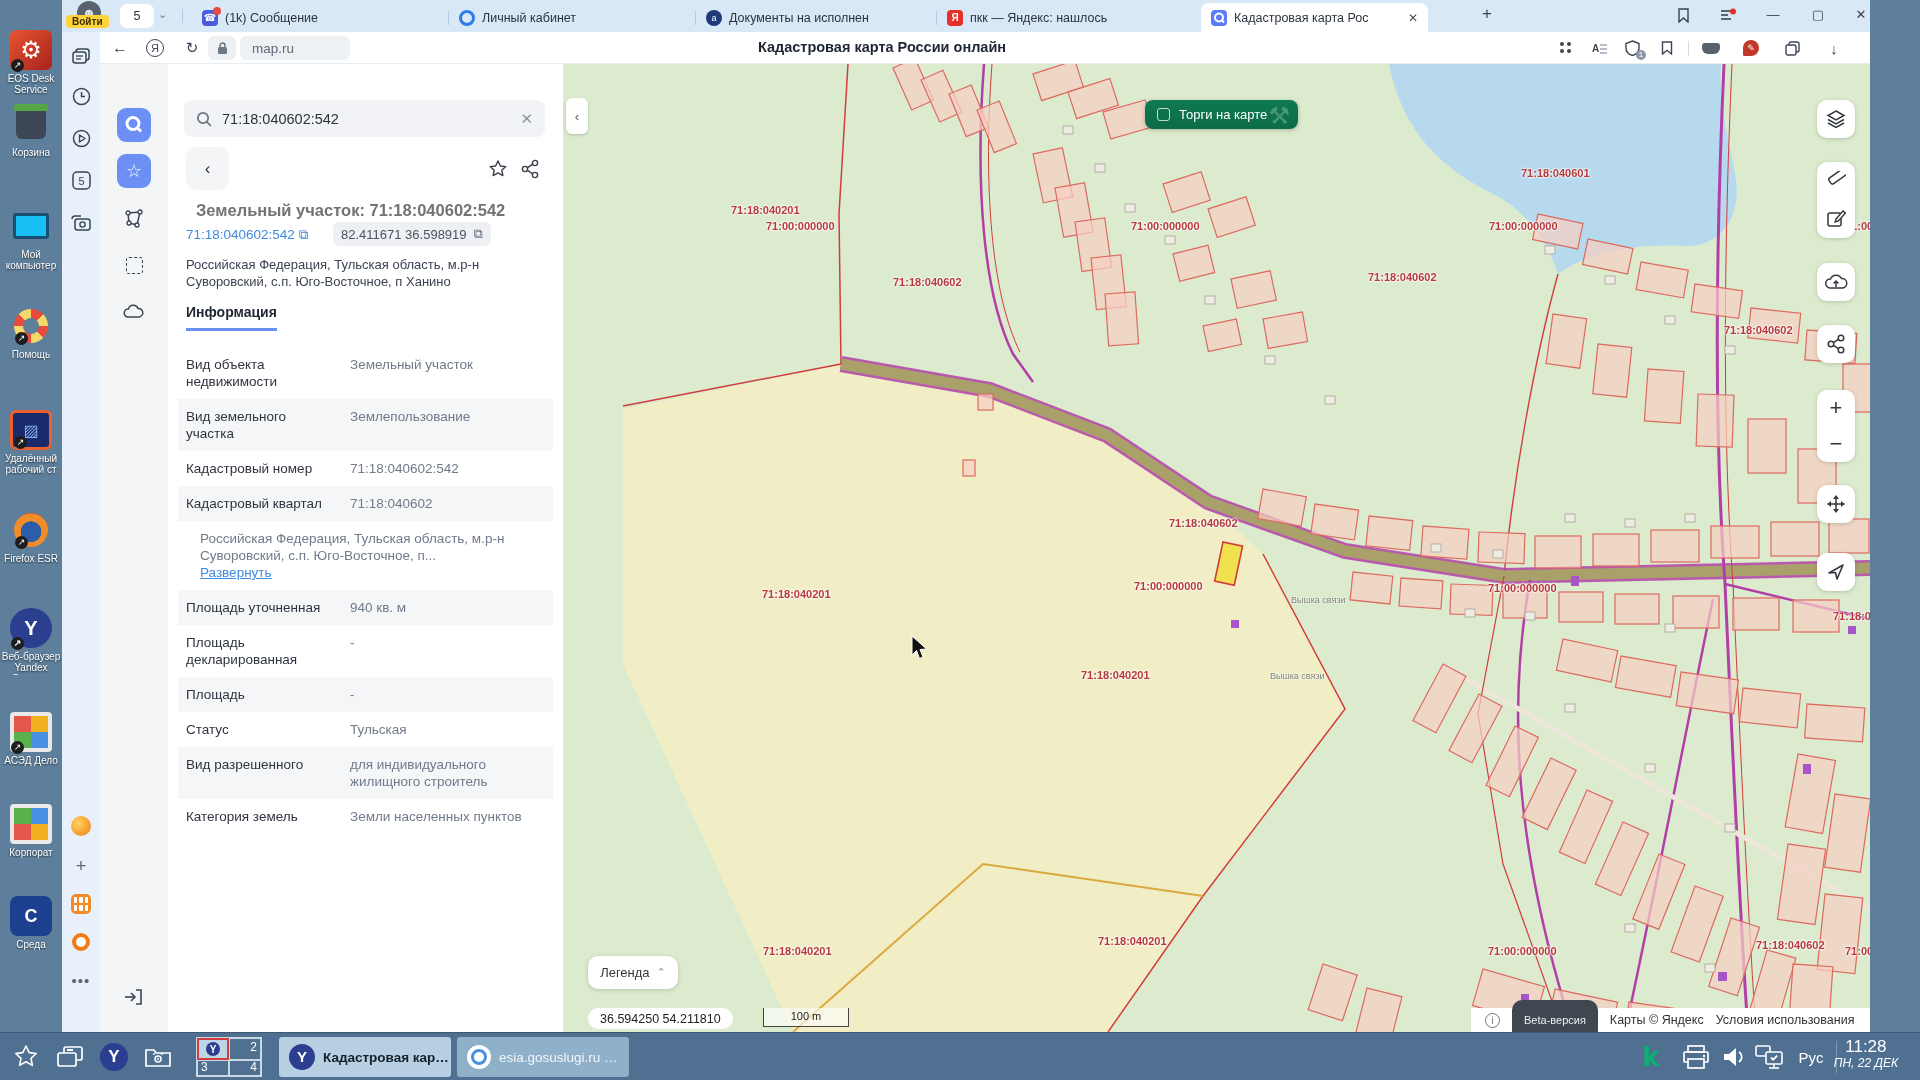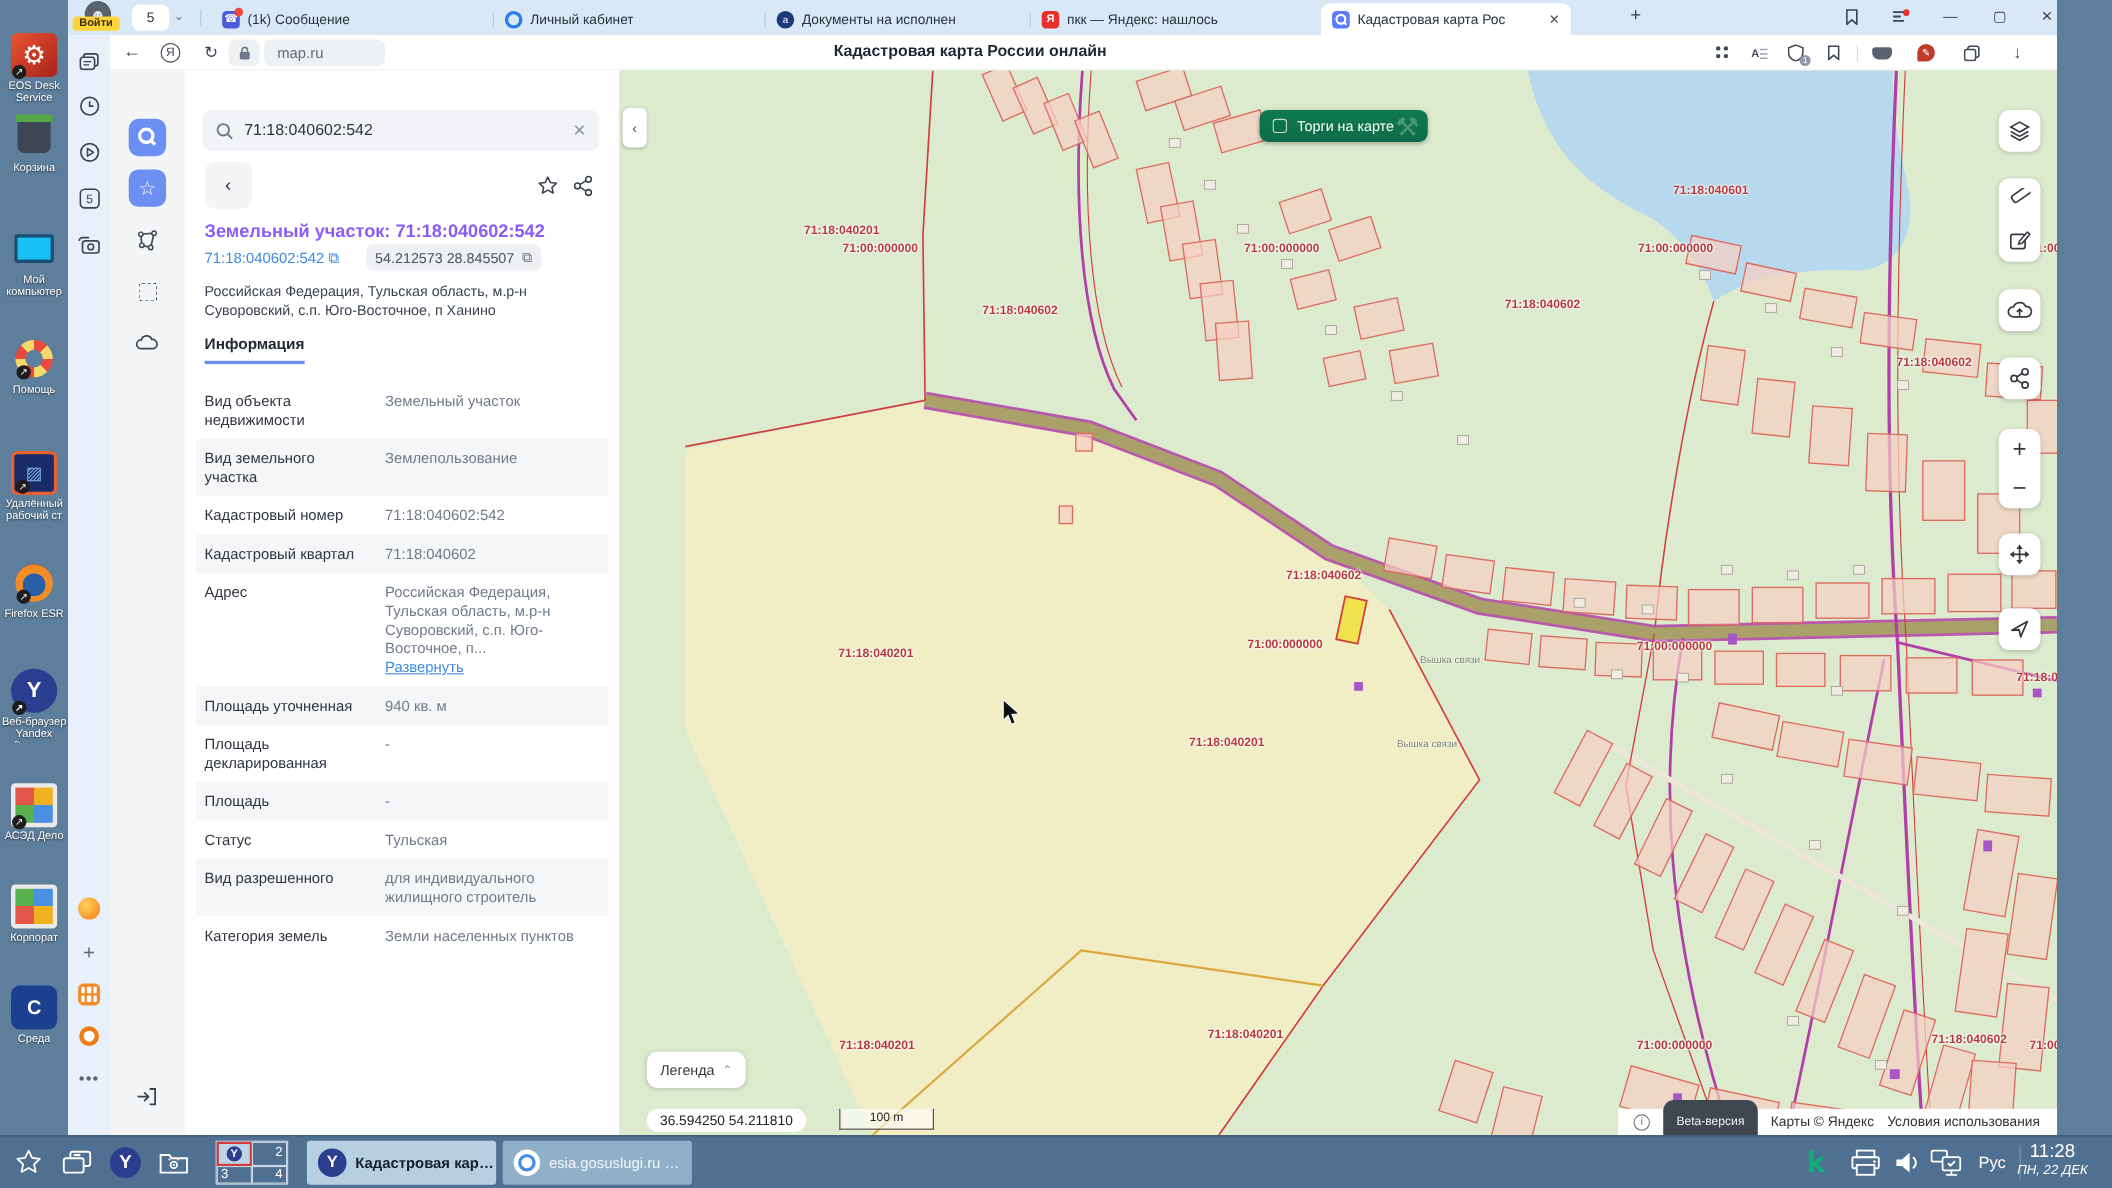--- a/index.html
+++ b/index.html
@@ -50,22 +50,22 @@
   #panel { left:106px; top:64px; width:395px; height:968px; background:#fff; overflow:hidden; }
   #searchbox { position:absolute; left:16px; top:36px; width:361px; height:37px;
                background:#f1f3f6; border-radius:8px; display:flex; align-items:center;
                padding:0 12px; gap:10px; }
   #searchbox input { border:0; outline:0; background:transparent; font-size:14.5px;
                      color:#2c333e; width:280px; font-family:"Liberation Sans",sans-serif; }
   #backbtn { position:absolute; left:18px; top:83px; width:43px; height:43px;
              background:#f4f5f7; border-radius:10px; font-size:17px; color:#2c333e;
              display:flex; align-items:center; justify-content:center; }
   .panacticon { position:absolute; top:95px; width:20px; height:20px; color:#39404d; }
-  #ptitle { position:absolute; left:18px; top:137px; font-size:16.5px; font-weight:bold;
-            color:#8b5cf6;text-align:center; }
+  #ptitle { position:absolute; left:28px; top:137px; font-size:16.5px; font-weight:bold;
+            color:#737373;text-align:center; }
   #cadlink { position:absolute; left:18px; top:163px; font-size:13.5px; color:#3f8ae0; }
   #coordchip { position:absolute; left:165px; top:158px; background:#eef0f3; border-radius:6px;
                height:24px; padding:0 8px; font-size:13px; color:#4a5260; display:flex;
                align-items:center; gap:7px; }
   #addr { position:absolute; left:18px; top:192px; width:330px; font-size:13px;
           line-height:17px; color:#3b4353; }
   #infotab { position:absolute; left:18px; top:240px; font-size:14px; font-weight:bold;
              color:#1f2733; padding-bottom:8px; border-bottom:3px solid #6b8ff2; }
   #rows { position:absolute; left:10px; top:283px; width:375px; }
   .row { display:flex; padding:9px 8px; font-size:13.5px; line-height:17px; }
@@ -425,21 +425,21 @@
             <circle cx="15" cy="4" r="2.6" fill="none" stroke="#39404d" stroke-width="1.4"></circle>
             <circle cx="5" cy="10" r="2.6" fill="none" stroke="#39404d" stroke-width="1.4"></circle>
             <circle cx="15" cy="16" r="2.6" fill="none" stroke="#39404d" stroke-width="1.4"></circle>
             <line x1="7.3" y1="8.8" x2="12.7" y2="5.2" stroke="#39404d" stroke-width="1.4"></line>
             <line x1="7.3" y1="11.2" x2="12.7" y2="14.8" stroke="#39404d" stroke-width="1.4"></line>
           </svg>
       </div>
       <div id="ptitle">Земельный участок: 71:18:040602:542</div>
       <div id="cadlink"><span>71:18:040602:542</span> <span style="color:#3f8ae0">⧉</span></div>
       <div id="coordchip">
-          <span>54.212573 28.845507</span>
+          <span>82.411671 36.598919</span>
           <span style="color:#6b7686">⧉</span>
         </div>
       <div id="addr">Российская Федерация, Тульская область, м.р-н Суворовский, с.п. Юго-Восточное, п Ханино</div>
       <div id="infotab">Информация</div>
 
       <div id="rows">
         <div class="row">
             <div class="rl">Вид объекта недвижимости</div>
             <div class="rv">Земельный участок</div>
           </div>
@@ -449,21 +449,20 @@
           </div>
         <div class="row">
             <div class="rl">Кадастровый номер</div>
             <div class="rv">71:18:040602:542</div>
           </div>
         <div class="row">
             <div class="rl">Кадастровый квартал</div>
             <div class="rv">71:18:040602</div>
           </div>
         <div class="row">
-            <div class="rl">Адрес</div>
             <div class="rv"><span>Российская Федерация, Тульская область, м.р-н Суворовский, с.п. Юго-Восточное, п...</span><br><a href="#">Развернуть</a></div>
           </div>
         <div class="row">
             <div class="rl">Площадь уточненная</div>
             <div class="rv">940 кв. м</div>
           </div>
         <div class="row">
             <div class="rl">Площадь декларированная</div>
             <div class="rv">-</div>
           </div>

